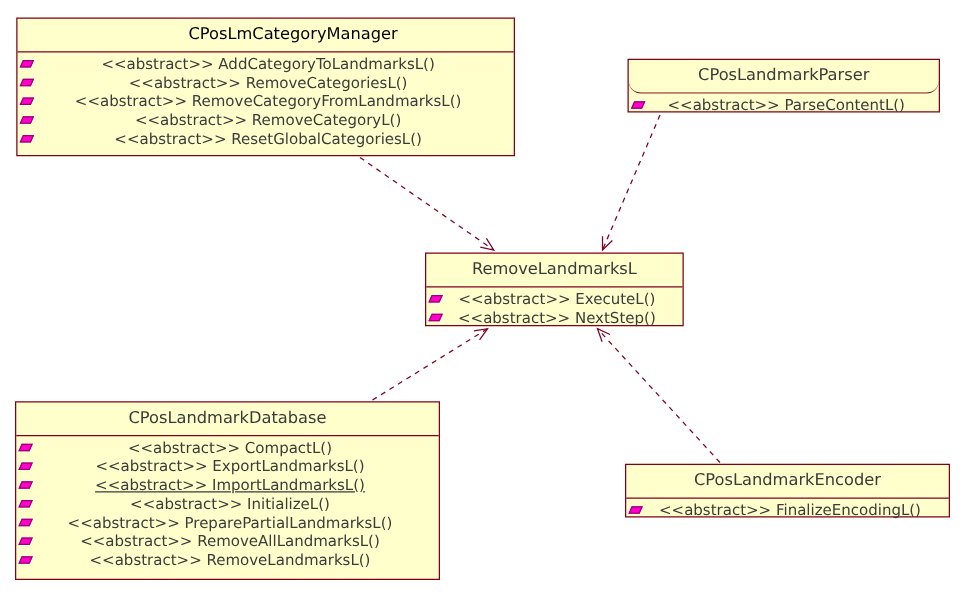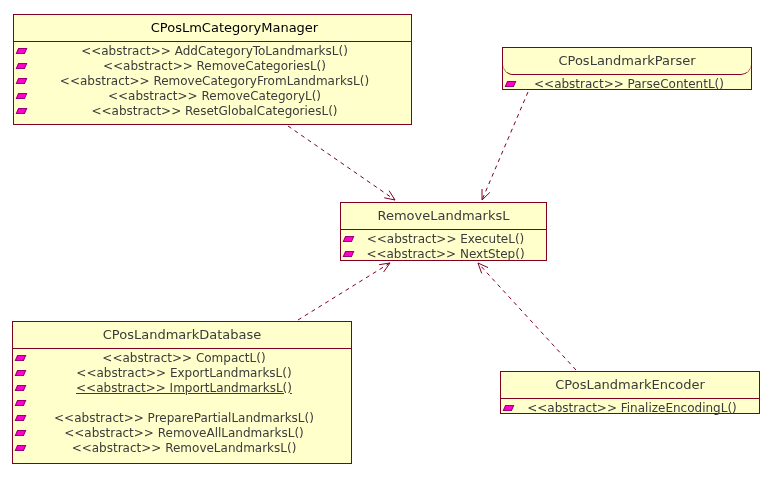--- a/index.html
+++ b/index.html
@@ -118,21 +118,21 @@
           <div class="uml-member"><span class="member-icon" style="background: rgb(255, 0, 204);"></span><span class="member-text" style="color: rgb(59, 59, 59);">&lt;&lt;abstract&gt;&gt; ExecuteL()</span></div>
           <div class="uml-member"><span class="member-icon" style="background: rgb(255, 0, 204);"></span><span class="member-text" style="color: rgb(59, 59, 59);">&lt;&lt;abstract&gt;&gt; NextStep()</span></div>
         </div>
       </div>
       <div class="uml-class" style="left: 12px; top: 321px; width: 340px; height: 143px; border-color: rgb(128, 0, 32); background: rgb(255, 255, 204);">
         <div class="uml-class-name" style="border-bottom-color: rgb(128, 0, 32); color: rgb(59, 59, 59);">CPosLandmarkDatabase</div>
         <div class="uml-members">
           <div class="uml-member"><span class="member-icon" style="background: rgb(255, 0, 204);"></span><span class="member-text" style="color: rgb(59, 59, 59);">&lt;&lt;abstract&gt;&gt; CompactL()</span></div>
           <div class="uml-member"><span class="member-icon" style="background: rgb(255, 0, 204);"></span><span class="member-text" style="color: rgb(59, 59, 59);">&lt;&lt;abstract&gt;&gt; ExportLandmarksL()</span></div>
           <div class="uml-member"><span class="member-icon" style="background: rgb(255, 0, 204);"></span><span class="member-text" style="color: rgb(59, 59, 59); text-decoration: underline;">&lt;&lt;abstract&gt;&gt; ImportLandmarksL()</span></div>
-          <div class="uml-member"><span class="member-icon" style="background: rgb(255, 0, 204);"></span></div>
+          <div class="uml-member"><span class="member-icon" style="background: rgb(255, 0, 204);"></span><span class="member-text" style="color: rgb(59, 59, 59);">&lt;&lt;abstract&gt;&gt; InitializeL()</span></div>
           <div class="uml-member"><span class="member-icon" style="background: rgb(255, 0, 204);"></span><span class="member-text" style="color: rgb(59, 59, 59);">&lt;&lt;abstract&gt;&gt; PreparePartialLandmarksL()</span></div>
           <div class="uml-member"><span class="member-icon" style="background: rgb(255, 0, 204);"></span><span class="member-text" style="color: rgb(59, 59, 59);">&lt;&lt;abstract&gt;&gt; RemoveAllLandmarksL()</span></div>
           <div class="uml-member"><span class="member-icon" style="background: rgb(255, 0, 204);"></span><span class="member-text" style="color: rgb(59, 59, 59);">&lt;&lt;abstract&gt;&gt; RemoveLandmarksL()</span></div>
         </div>
       </div>
       <div class="uml-class" style="left: 500px; top: 371px; width: 260px; height: 43px; border-color: rgb(128, 0, 32); background: rgb(255, 255, 204);">
         <div class="uml-class-name" style="border-bottom-color: rgb(128, 0, 32); color: rgb(59, 59, 59);">CPosLandmarkEncoder</div>
         <div class="uml-members">
           <div class="uml-member"><span class="member-icon" style="background: rgb(255, 0, 204);"></span><span class="member-text" style="color: rgb(59, 59, 59);">&lt;&lt;abstract&gt;&gt; FinalizeEncodingL()</span></div>
         </div>

